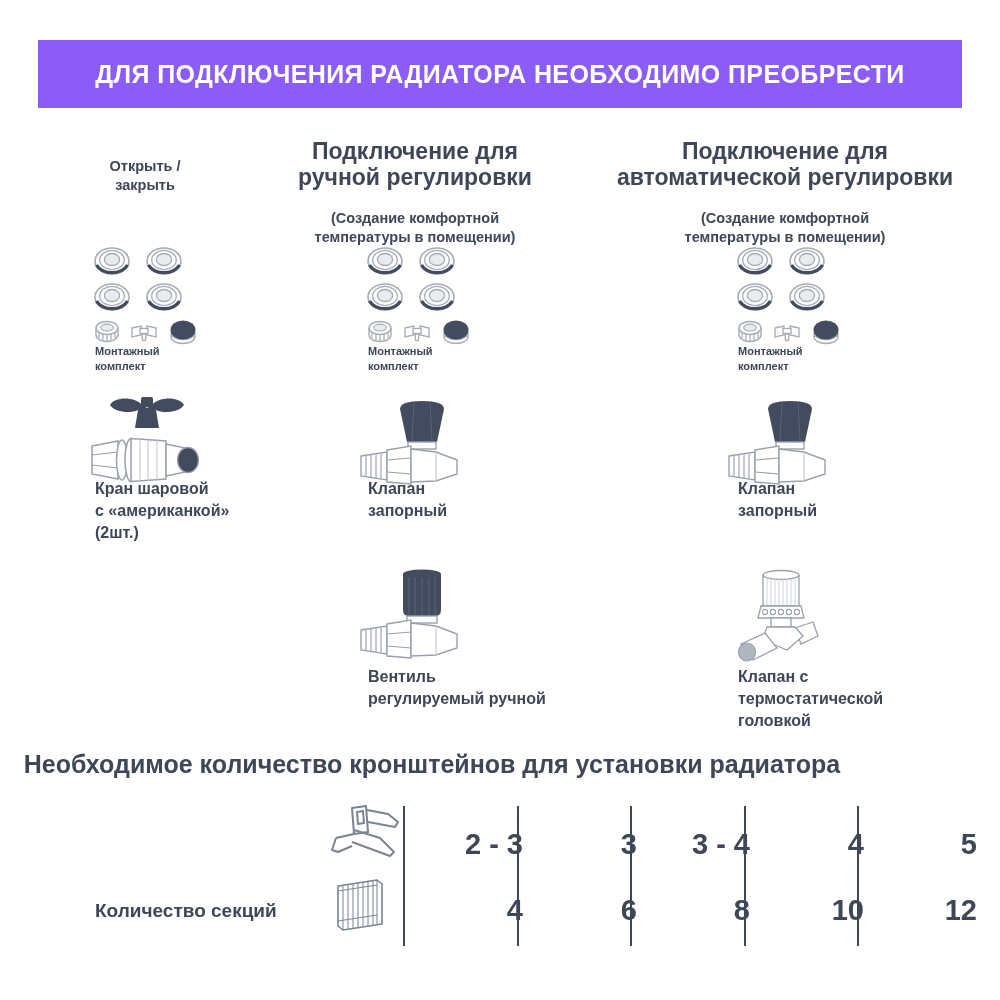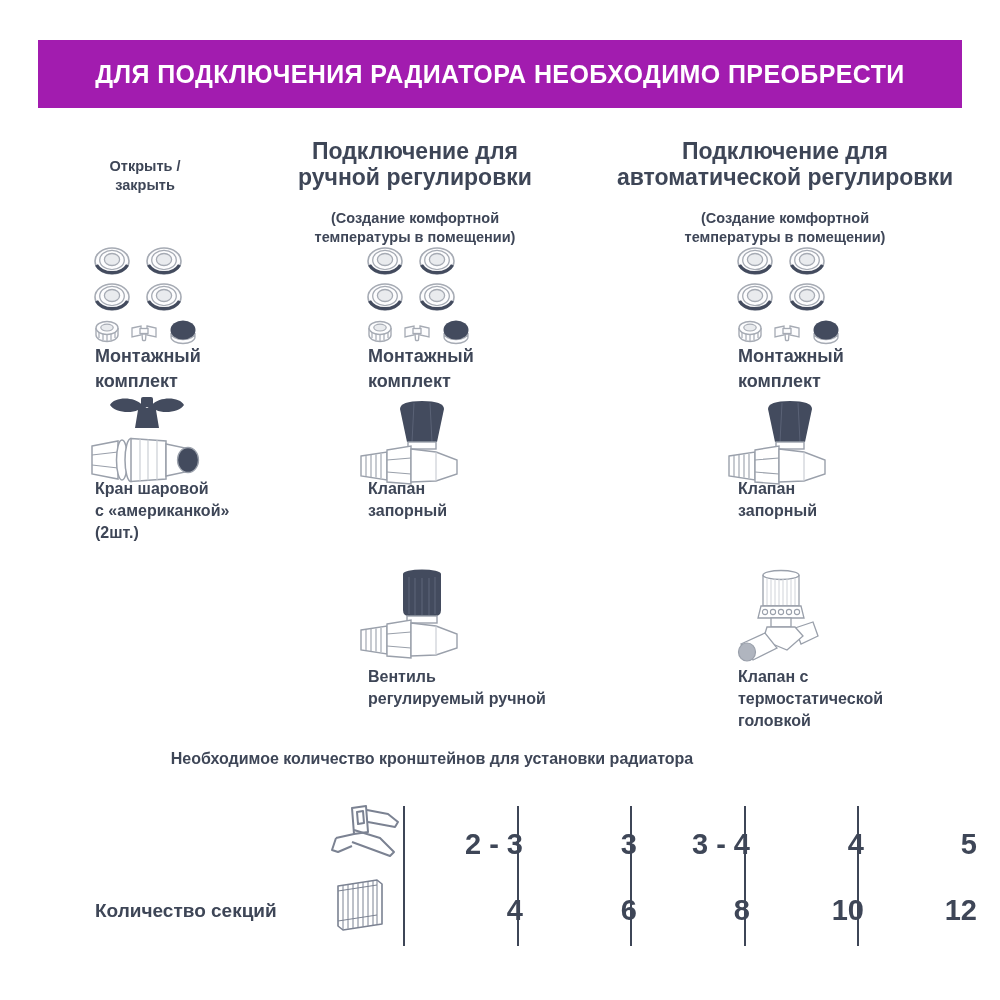--- a/index.html
+++ b/index.html
@@ -1,42 +1,42 @@
 <!DOCTYPE html>
 <html><head>
 <meta charset="utf-8">
 <style>
   html,body{margin:0;padding:0;background:#fff;}
   #page{position:relative;width:1000px;height:1000px;background:#fff;overflow:hidden;
         font-family:"Liberation Sans",sans-serif;color:#3e4657;}
-  .banner{position:absolute;left:38px;top:40px;width:924px;height:68px;background:#a21caf;
+  .banner{position:absolute;left:38px;top:40px;width:924px;height:68px;background:#8b5cf6;
           display:flex;align-items:center;justify-content:center;}
   .banner-title{color:#ffffff;font-size:25px;font-weight:700;letter-spacing:.4px;white-space:nowrap;}
   .col{position:absolute;top:138px;}
   .col1{left:20px;width:250px;}
   .col2{left:283px;width:264px;}
   .col3{left:593px;width:384px;}
   .col-title{font-size:23px;font-weight:700;text-align:center;line-height:1.13;white-space:pre-line;}
   .col-sub{font-size:14.5px;font-weight:700;text-align:center;line-height:1.32;white-space:pre-line;margin-top:19px;}
   .kit{position:absolute;top:108px;}
   .kit .krow{display:flex;gap:14px;margin-bottom:4px;}
   .kit .krow3{display:flex;gap:8px;align-items:center;margin-top:4px;}
   .fit{width:38px;height:32px;}
-  .kit-label{position:absolute;top:206px;font-size:18px;font-weight:700;line-height:1.38;white-space:pre-line;}
+  .kit-label{position:absolute;top:206px;font-size:11px;font-weight:700;line-height:1.38;white-space:pre-line;}
   .item1-img{position:absolute;top:256px;}
   .item1-label{position:absolute;top:340px;}
   .item2-img{position:absolute;top:426px;}
   .item2-label{position:absolute;top:528px;}
   .item-label{font-size:16px;font-weight:700;line-height:1.38;white-space:pre-line;}
   .c1off{left:73px;} .c1offl{left:75px;}
   .c2off{left:83px;} .c2offl{left:85px;}
   .c3off{left:143px;} .c3offl{left:145px;}
   .c1img{left:58px;} .c2img{left:70px;} .c3img{left:128px;}
   .bottom-title{position:absolute;top:750px;left:0;width:864px;text-align:center;
-                font-size:16px;font-weight:700;}
+                font-size:25px;font-weight:700;}
   .row-label{position:absolute;left:95px;font-size:19px;font-weight:700;white-space:nowrap;}
   .rl1{top:834px;} .rl2{top:900px;}
   .ticon{position:absolute;}
   .bracket-pos{left:324px;top:802px;}
   .radiator-pos{left:333px;top:874px;}
   .vline{position:absolute;top:806px;height:140px;width:2px;background:#3e4657;}
   .cell{position:absolute;width:120px;text-align:right;font-size:29px;font-weight:700;white-space:nowrap;}
   .crow1{top:828px;} .crow2{top:894px;}
   .cl0{left:403px;} .cl1{left:517px;} .cl2{left:630px;} .cl3{left:744px;} .cl4{left:857px;}
   .hidden-defs{position:absolute;width:0;height:0;overflow:hidden;}

